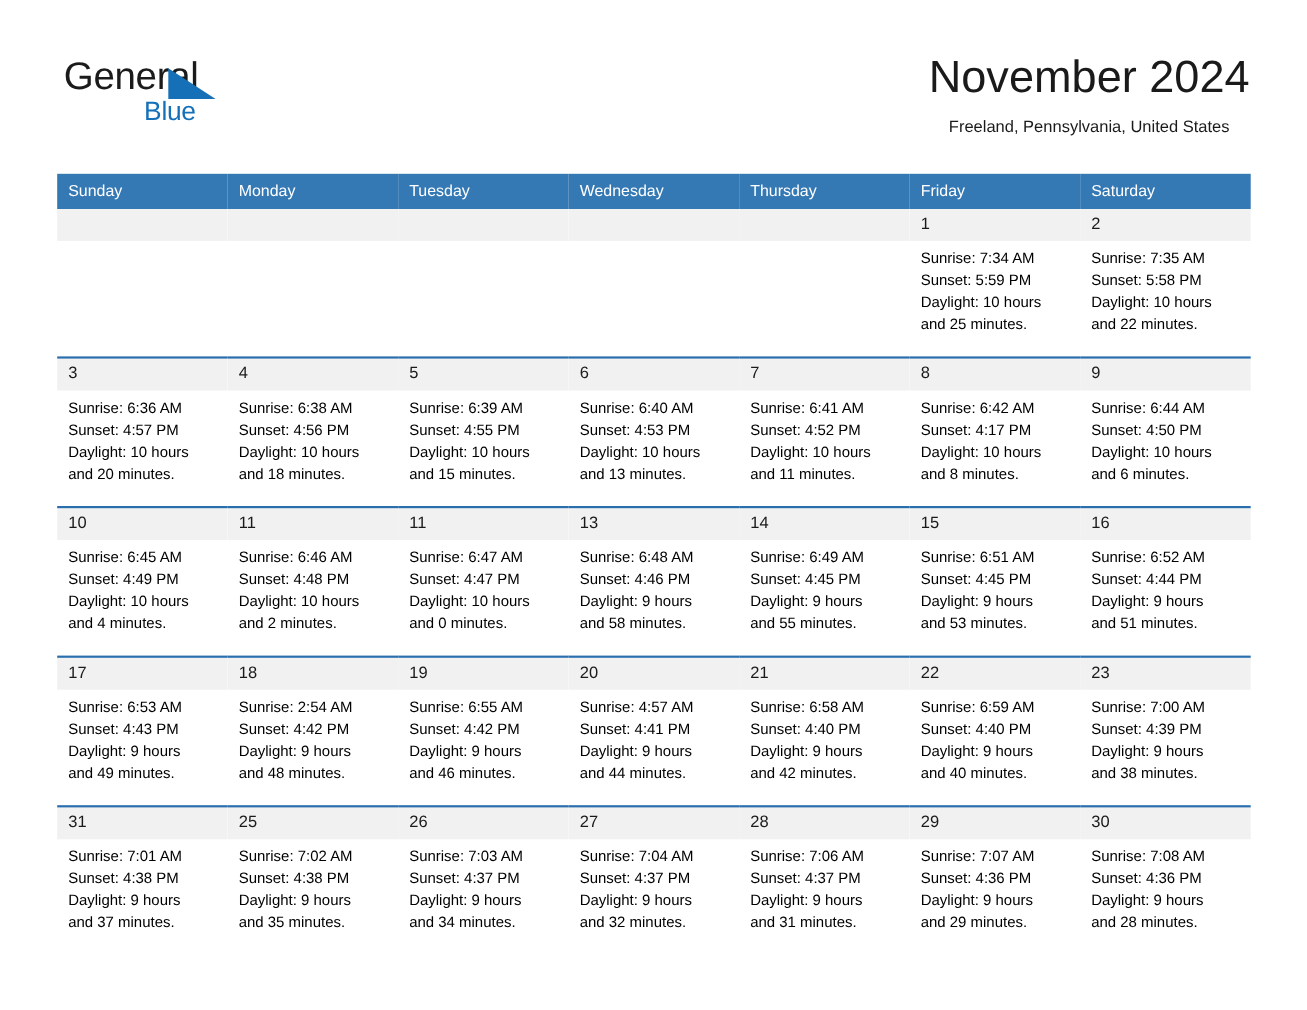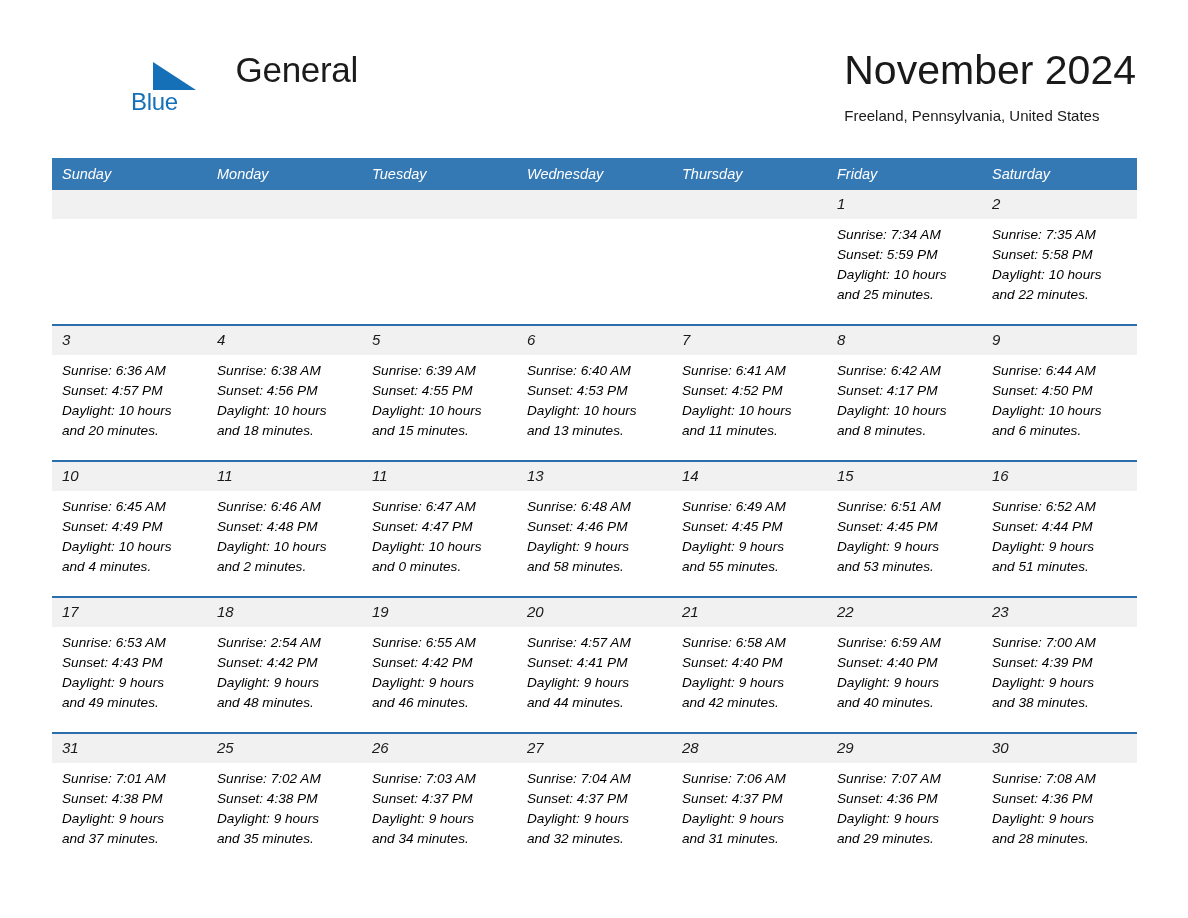--- a/index.html
+++ b/index.html
@@ -29,21 +29,20 @@
     padding: 0 52px;
     box-sizing: border-box;
   }
 
   .brand {
     position: absolute;
     left: 58px;
     top: 51px;
     width: 300px;
     height: 72px;
-    text-align: right;
   }
   .brand-line1 {
     position: relative;
     font-size: 35px;
     line-height: 38px;
     color: #1b1b1b;
     letter-spacing: -0.3px;
     font-weight: 400;
     white-space: nowrap;
   }
@@ -64,21 +63,21 @@
     line-height: 38px;
     color: #1570b8;
     letter-spacing: -0.3px;
     white-space: nowrap;
   }
 
   .title-block {
     position: absolute;
     right: 52px;
     top: 46px;
-    text-align: left;
+    text-align: center;
   }
   .month-title {
     font-size: 41px;
     line-height: 48px;
     font-weight: 400;
     color: #1a1a1a;
     white-space: nowrap;
   }
   .location {
     margin-top: 9px;
@@ -90,21 +89,20 @@
   }
 
   
   .calendar {
     position: absolute;
     left: 52px;
     top: 158px;
     width: 1085px;
     border-collapse: collapse;
     table-layout: fixed;
-    font-style: italic;
   }
 
   .calendar col { width: 155px; }
 
   thead th {
     background: #3478b4;
     color: #ffffff;
     font-size: 14.5px;
     font-weight: 400;
     text-align: left;

